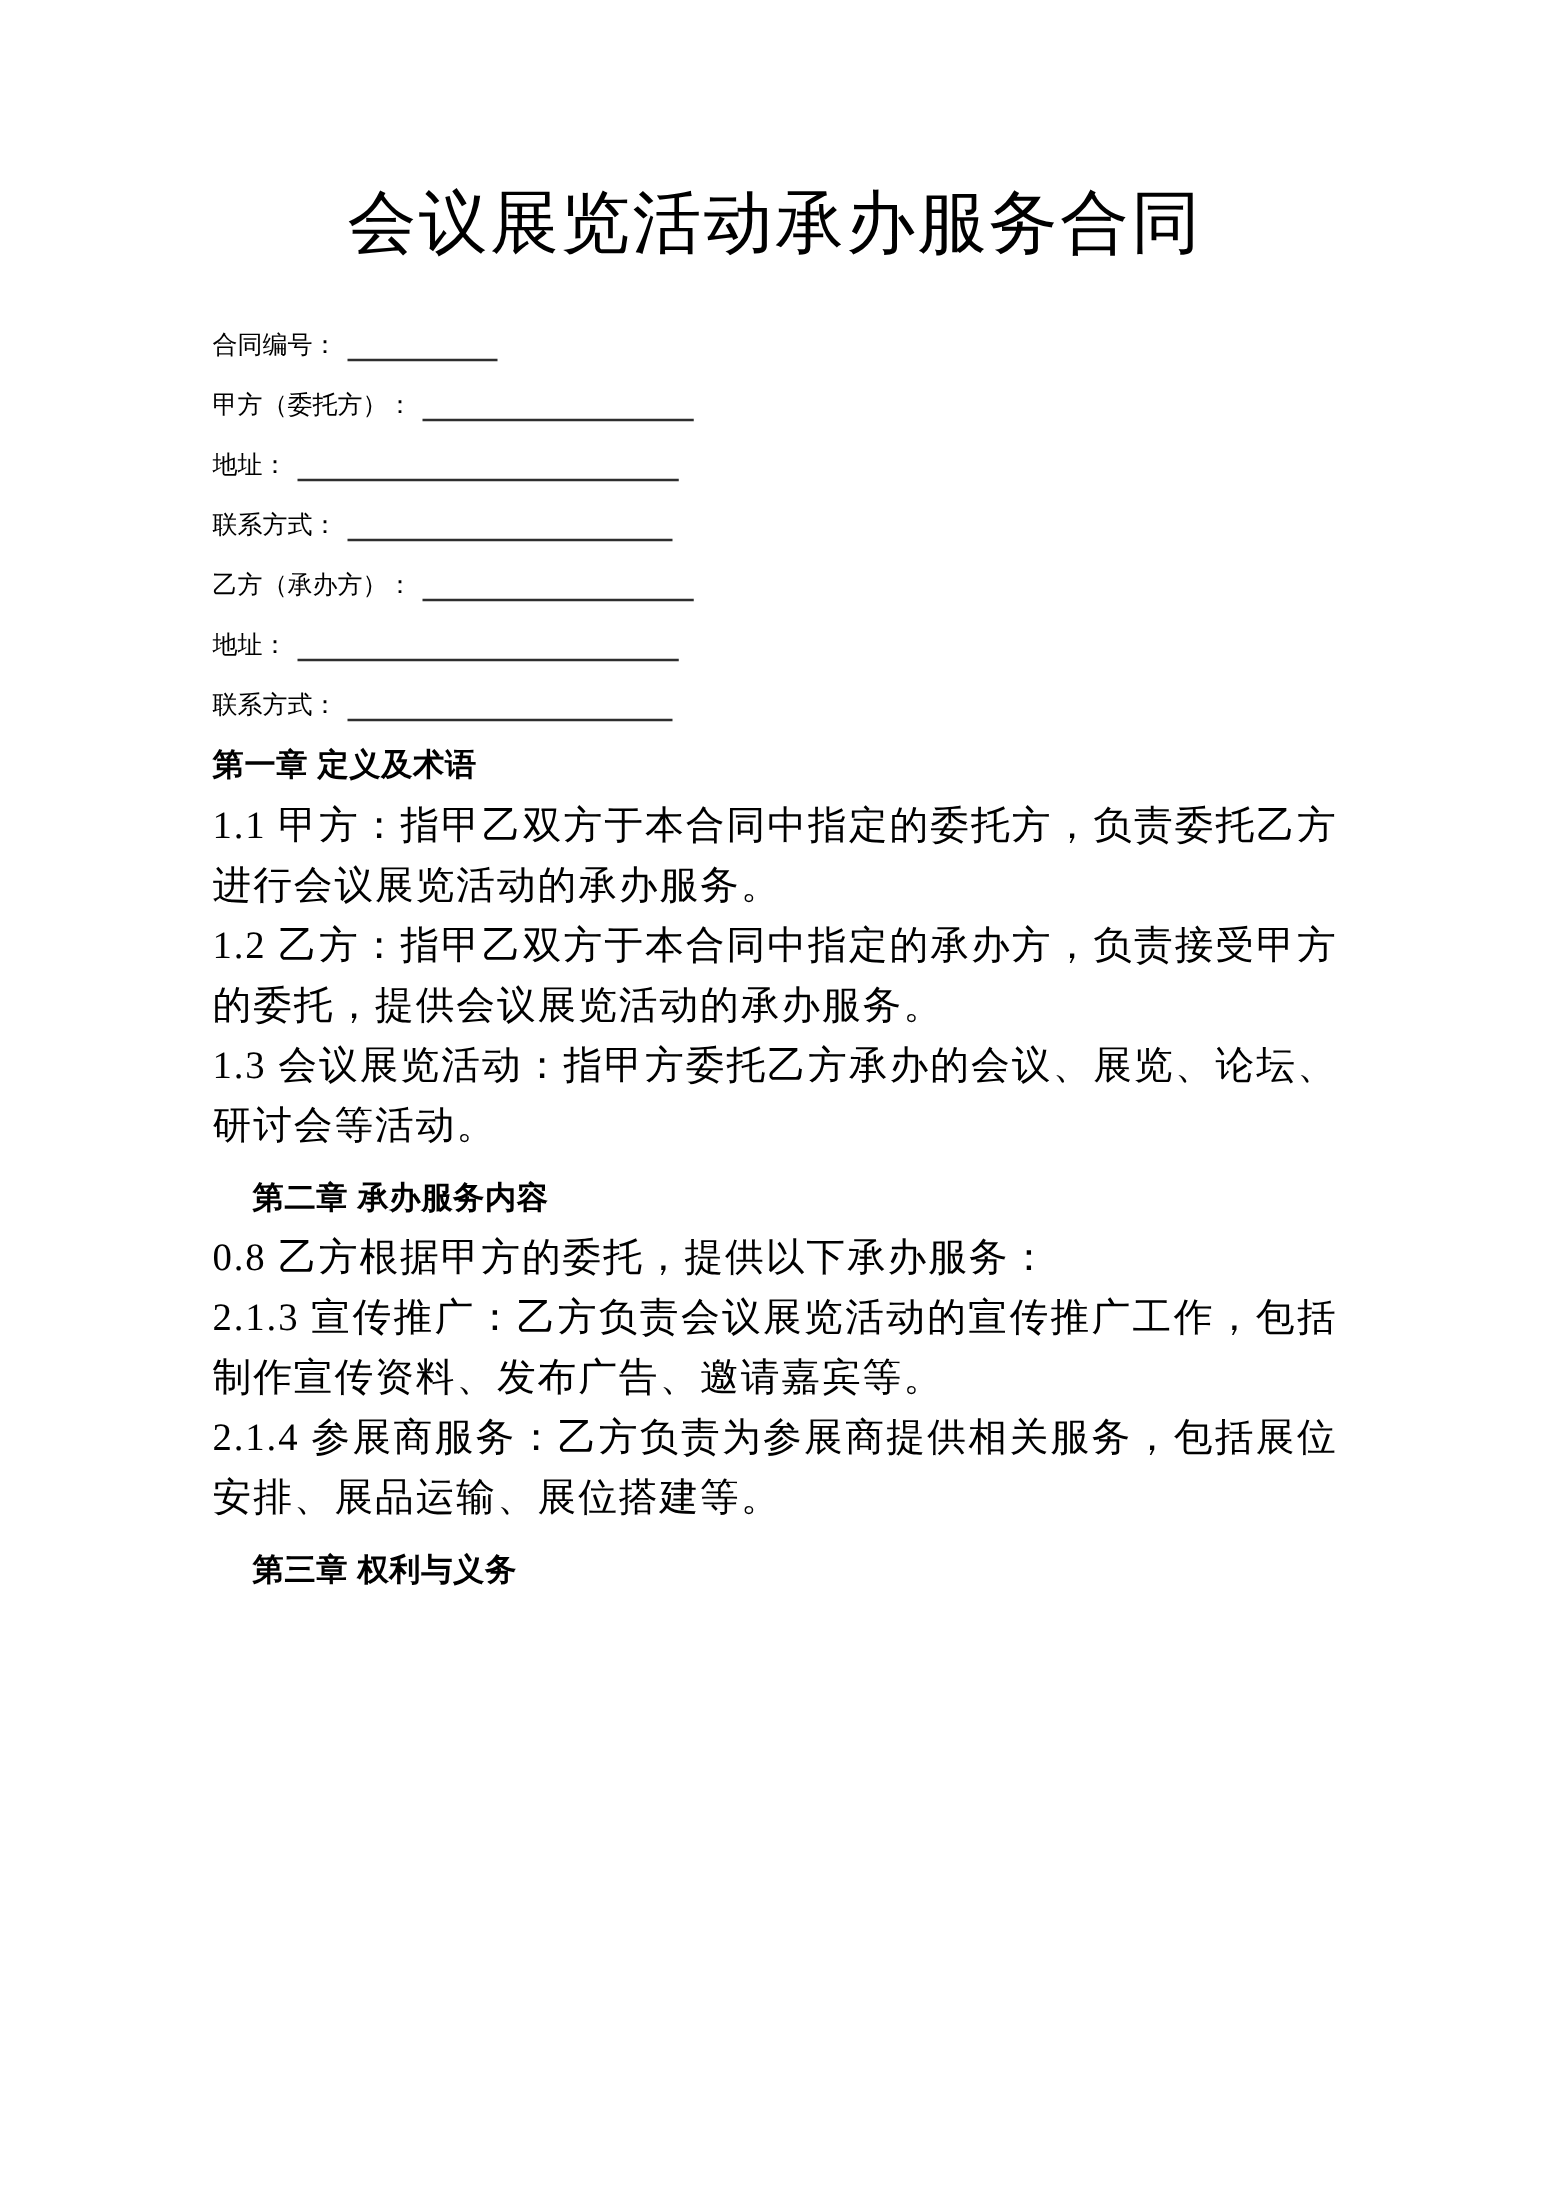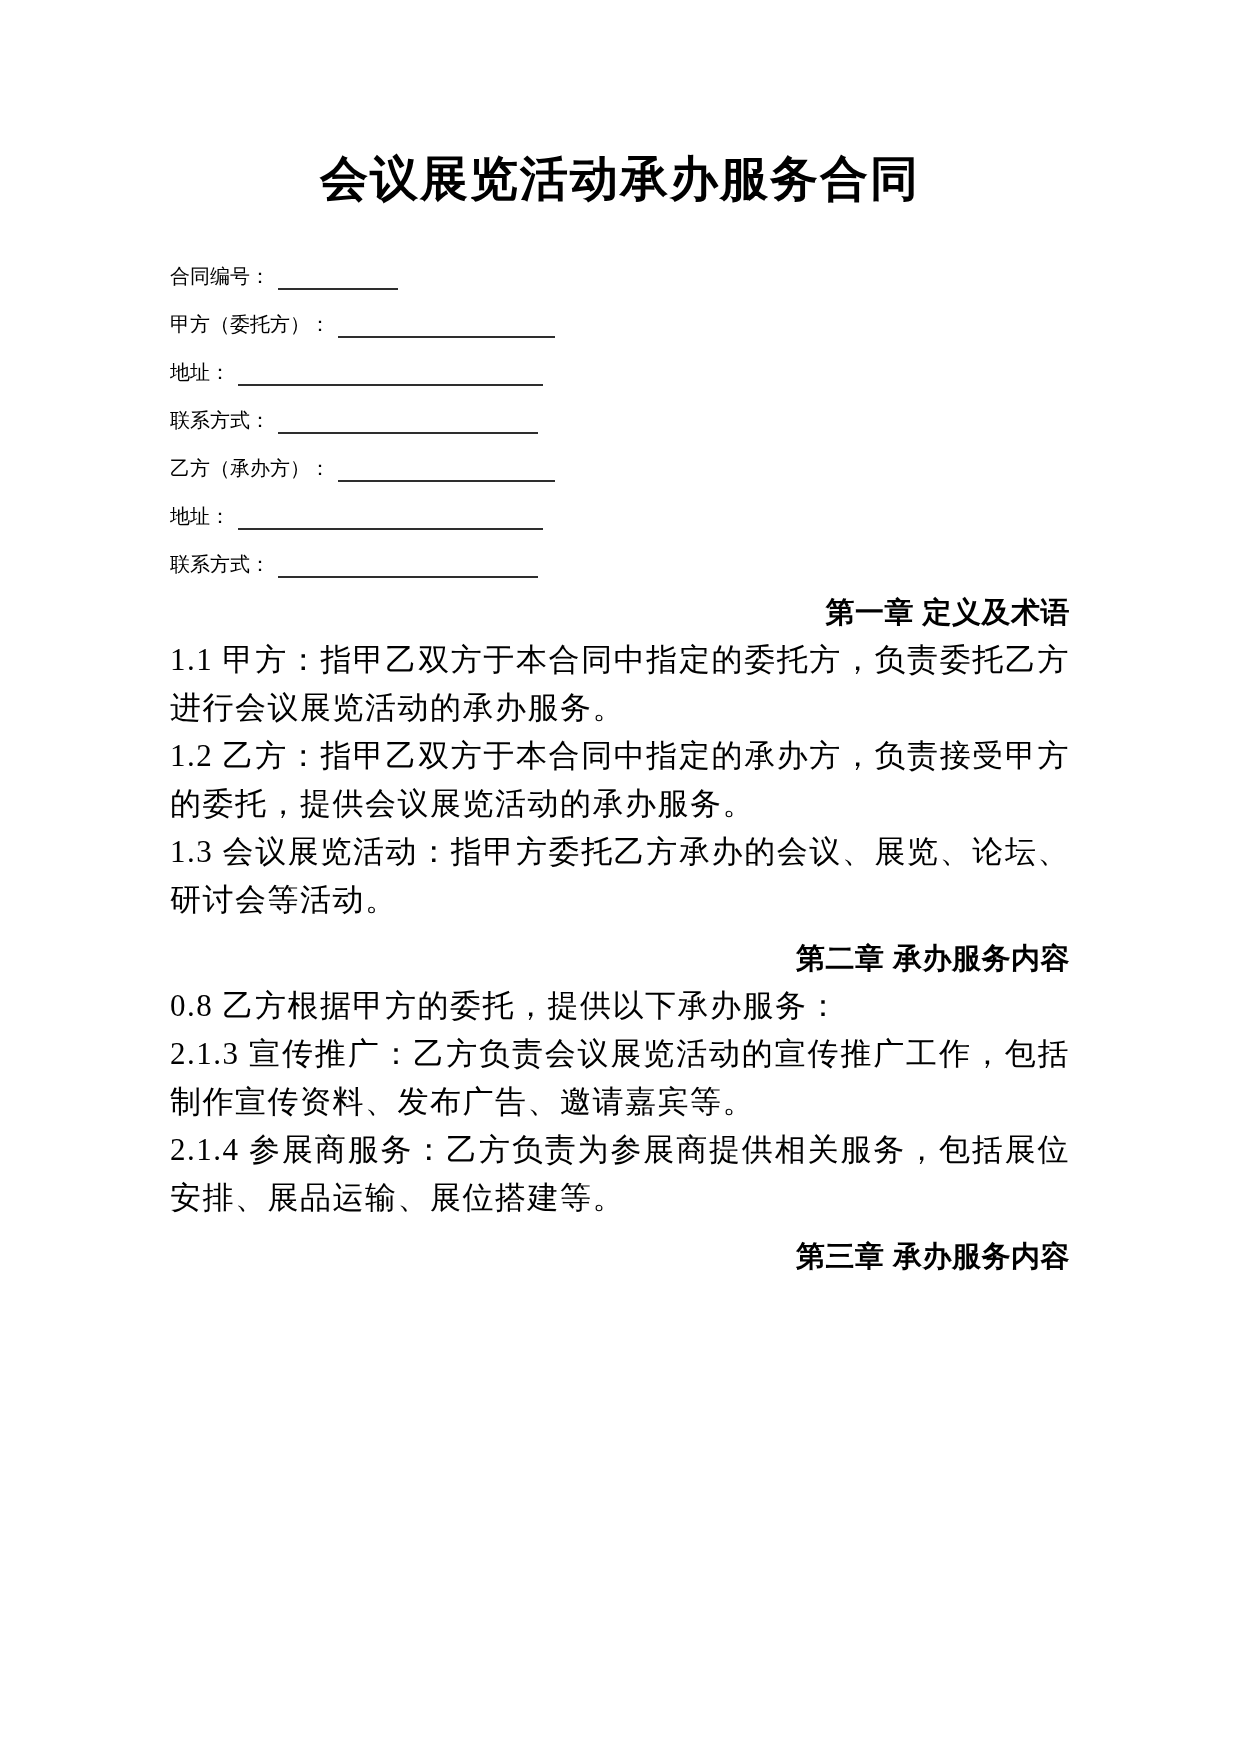--- a/index.html
+++ b/index.html
@@ -16,22 +16,22 @@
   }
 
   .content {
     position: absolute;
     left: 170px;
     top: 148px;
     width: 900px;
   }
 
   .doc-title {
-    font-size: 48px;
-    font-weight: bold;
+    font-size: 55px;
+    font-weight: normal;
     text-align: center;
     line-height: 62px;
     letter-spacing: 2px;
     margin: 0 0 42px 0;
     white-space: nowrap;
   }
 
   .fields { margin: 0; }
 
   .field-row {
@@ -44,26 +44,25 @@
   .blank-underline {
     display: inline-block;
     height: 30px;
     border-bottom: 2px solid #2e2e2e;
     vertical-align: -7px;
     margin-left: 8px;
   }
 
   .section-heading {
     font-family: "Liberation Sans", "DejaVu Sans", sans-serif;
-    font-size: 29px;
+    font-size: 25px;
     font-weight: bold;
     line-height: 48px;
     margin: 0;
     letter-spacing: 0.5px;
-    text-align: right;
   }
 
   .section-block:not(:first-child) .section-heading { margin-top: 10px; margin-left: 32px; }
 
   .clause {
     font-size: 31px;
     line-height: 48px;
     margin: 0;
     text-align: justify;
     text-justify: inter-character;
@@ -110,18 +109,18 @@
           <p class="clause">1.2 乙方：指甲乙双方于本合同中指定的承办方，负责接受甲方的委托，提供会议展览活动的承办服务。</p>
           <p class="clause">1.3 会议展览活动：指甲方委托乙方承办的会议、展览、论坛、研讨会等活动。</p>
         </div>
         <div class="section-block">
     <h2 class="section-heading">第二章 承办服务内容</h2>
   <p class="clause">0.8 乙方根据甲方的委托，提供以下承办服务：</p>
           <p class="clause">2.1.3 宣传推广：乙方负责会议展览活动的宣传推广工作，包括制作宣传资料、发布广告、邀请嘉宾等。</p>
           <p class="clause">2.1.4 参展商服务：乙方负责为参展商提供相关服务，包括展位安排、展品运输、展位搭建等。</p>
         </div>
         <div class="section-block">
-    <h2 class="section-heading">第三章 承办服务内容</h2>
+    <h2 class="section-heading">第三章 权利与义务</h2>
   </div>
       </div>
 
   </div>
 </div>
 
 </body></html>

